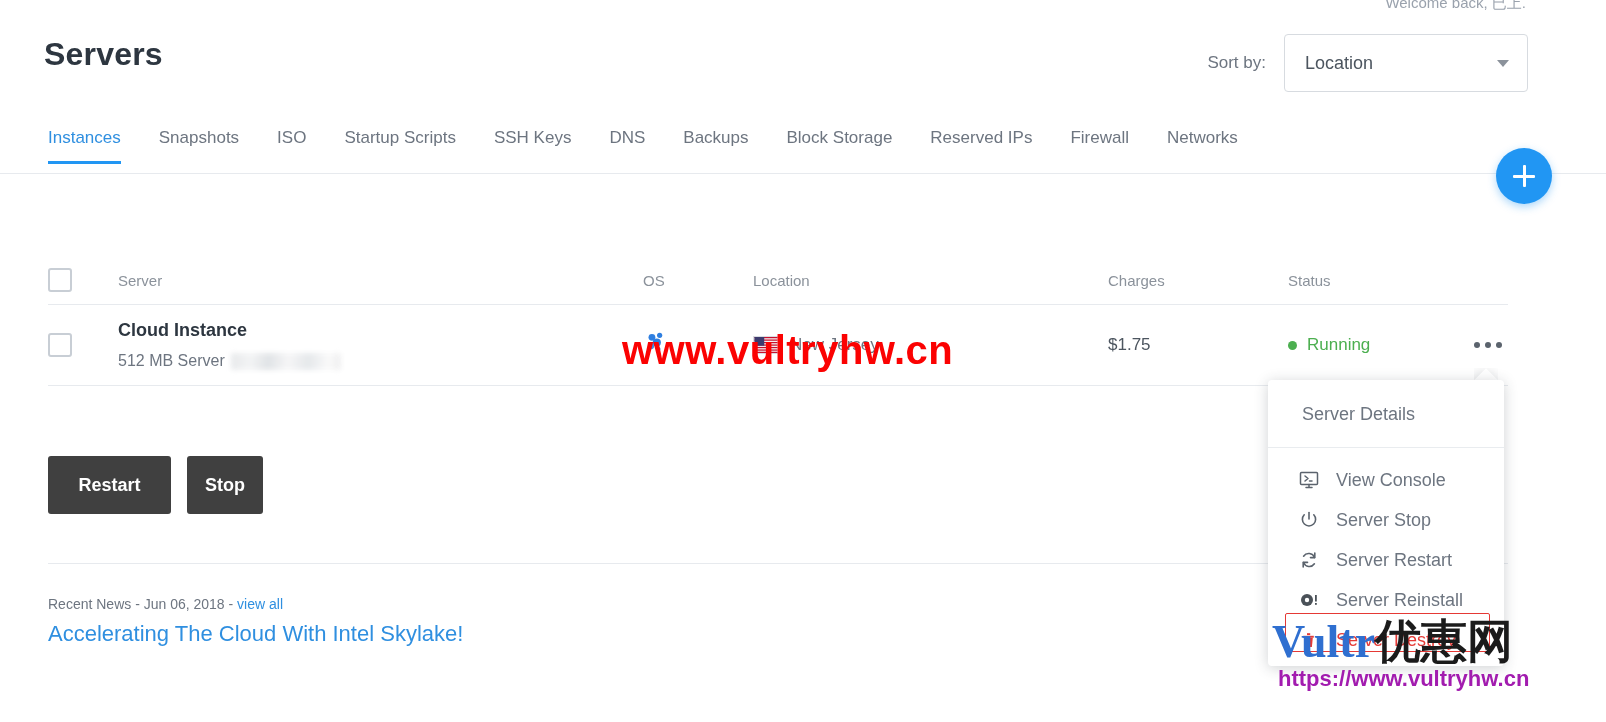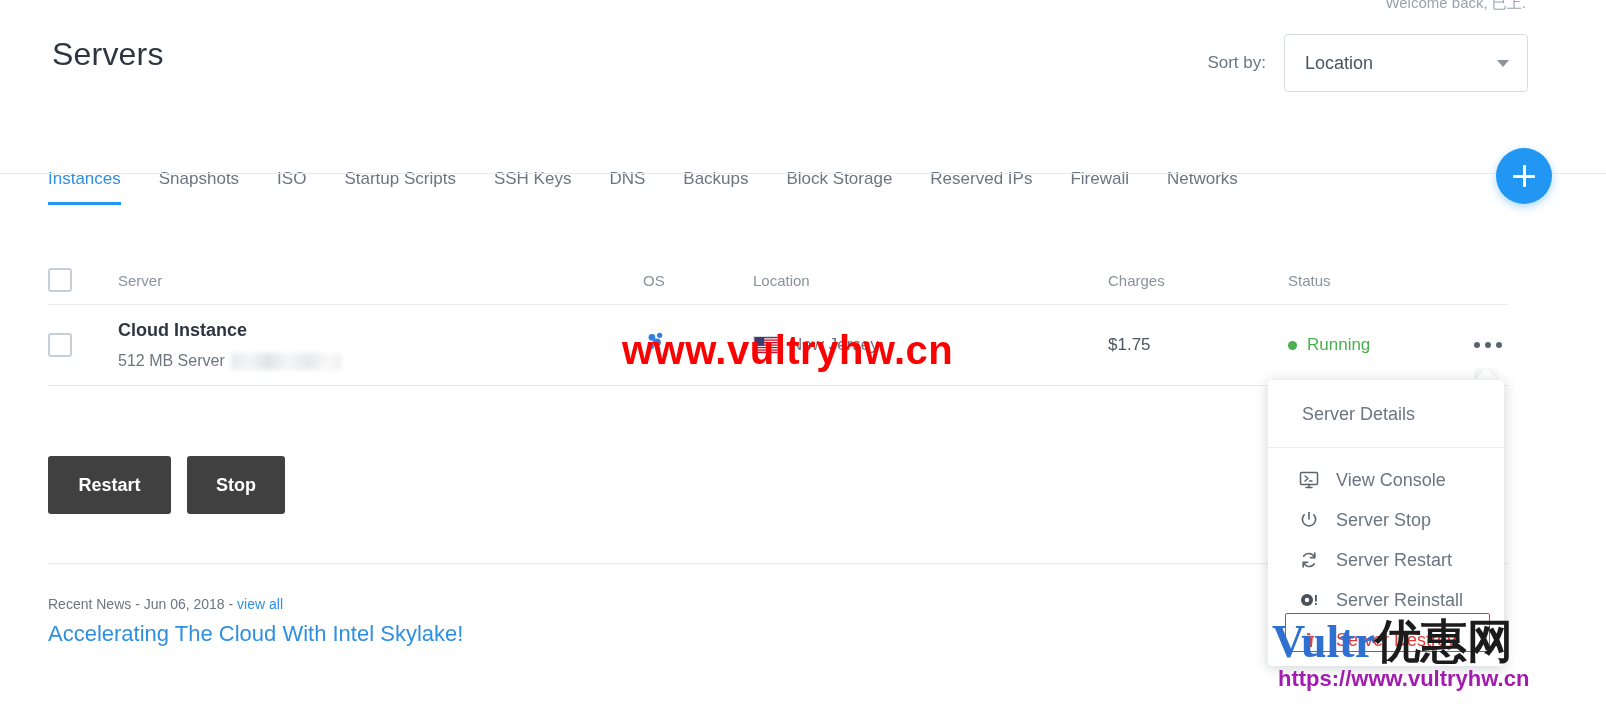--- a/index.html
+++ b/index.html
@@ -15,22 +15,22 @@
 
   
   .welcome {
     position: absolute; top: -6px; right: 80px;
     font-size: 15px; color: #9aa2ad;
     white-space: nowrap;
   }
 
   
   .page-title {
-    position: absolute; left: 52px; top: 36px;
-    font-size: 32px; font-weight: 400; letter-spacing: .2px;
+    position: absolute; left: 44px; top: 36px;
+    font-size: 32px; font-weight: 700; letter-spacing: .2px;
     color: #2d3640;
   }
 
   
   .sort-wrap {
     position: absolute; right: 78px; top: 34px;
     display: flex; align-items: center; gap: 18px;
   }
   .sort-label { font-size: 17px; color: #6d7580; }
   .sort-select {
@@ -53,21 +53,20 @@
   .tabs {
     position: absolute; left: 48px; top: 128px;
     display: flex; align-items: flex-start; gap: 0;
     width: 1420px;
   }
   .tab {
     font-size: 17px; color: #6d7580;
     padding: 0 0 16px 0; margin-right: 38px;
     cursor: pointer; white-space: nowrap;
     position: relative;
-    margin-top: 41px;
   }
   .tab.active { color: #2f8fe0; }
   .tab.active::after {
     content: ""; position: absolute; left: 0; right: 0; bottom: 0;
     height: 3px; background: #2196f3;
   }
   .tabs-rule {
     position: absolute; left: 0; right: 0; top: 173px;
     height: 1px; background: #e7eaee;
   }
@@ -136,21 +135,21 @@
   .more-btn i { width: 6px; height: 6px; border-radius: 50%; background: #5b636d; display: block; }
 
   
   .actions { position: absolute; left: 48px; top: 456px; display: flex; gap: 16px; }
   .btn {
     background: #404040; color: #fff; border: none; border-radius: 3px;
     font-size: 18px; font-weight: 700; cursor: pointer;
     font-family: "Liberation Sans", sans-serif;
   }
   .btn-restart { width: 123px; height: 58px; }
-  .btn-stop { width: 98px; height: 58px; }
+  .btn-stop { width: 76px; height: 58px; }
 
   .bottom-rule { position: absolute; left: 48px; top: 563px; width: 1460px; height: 1px; background: #e7eaee; }
 
   
   .news-meta { position: absolute; left: 48px; top: 596px; font-size: 14px; color: #6d7580; }
   .news-meta a { color: #2f8fe0; text-decoration: none; cursor: pointer; }
   .news-title {
     position: absolute; left: 48px; top: 621px;
     font-size: 22px; color: #2f8fe0; text-decoration: none; cursor: pointer;
   }

